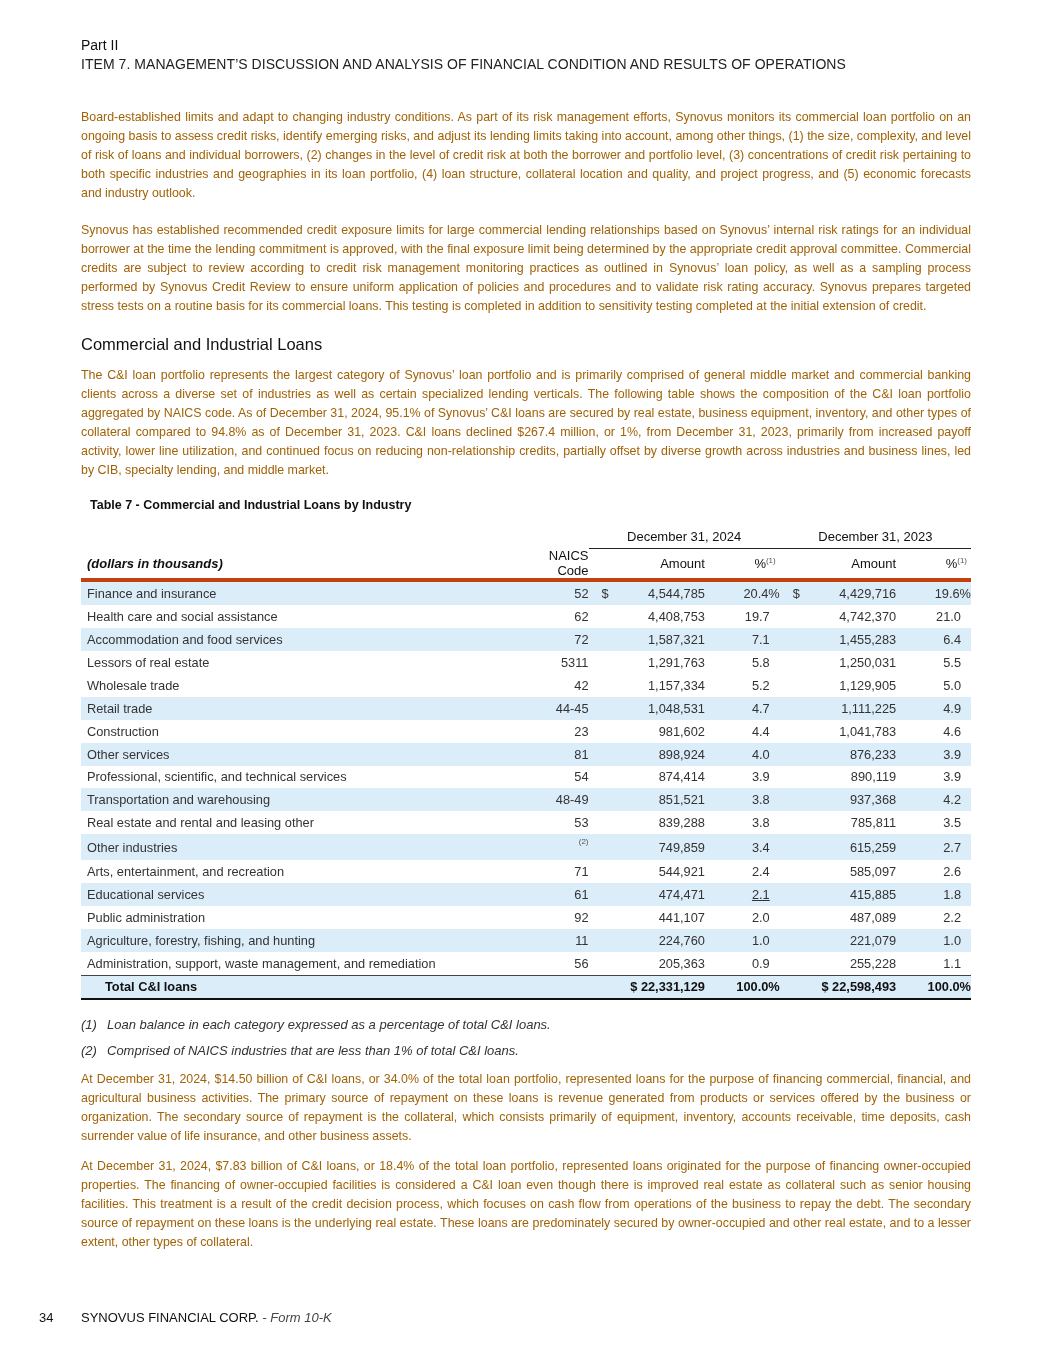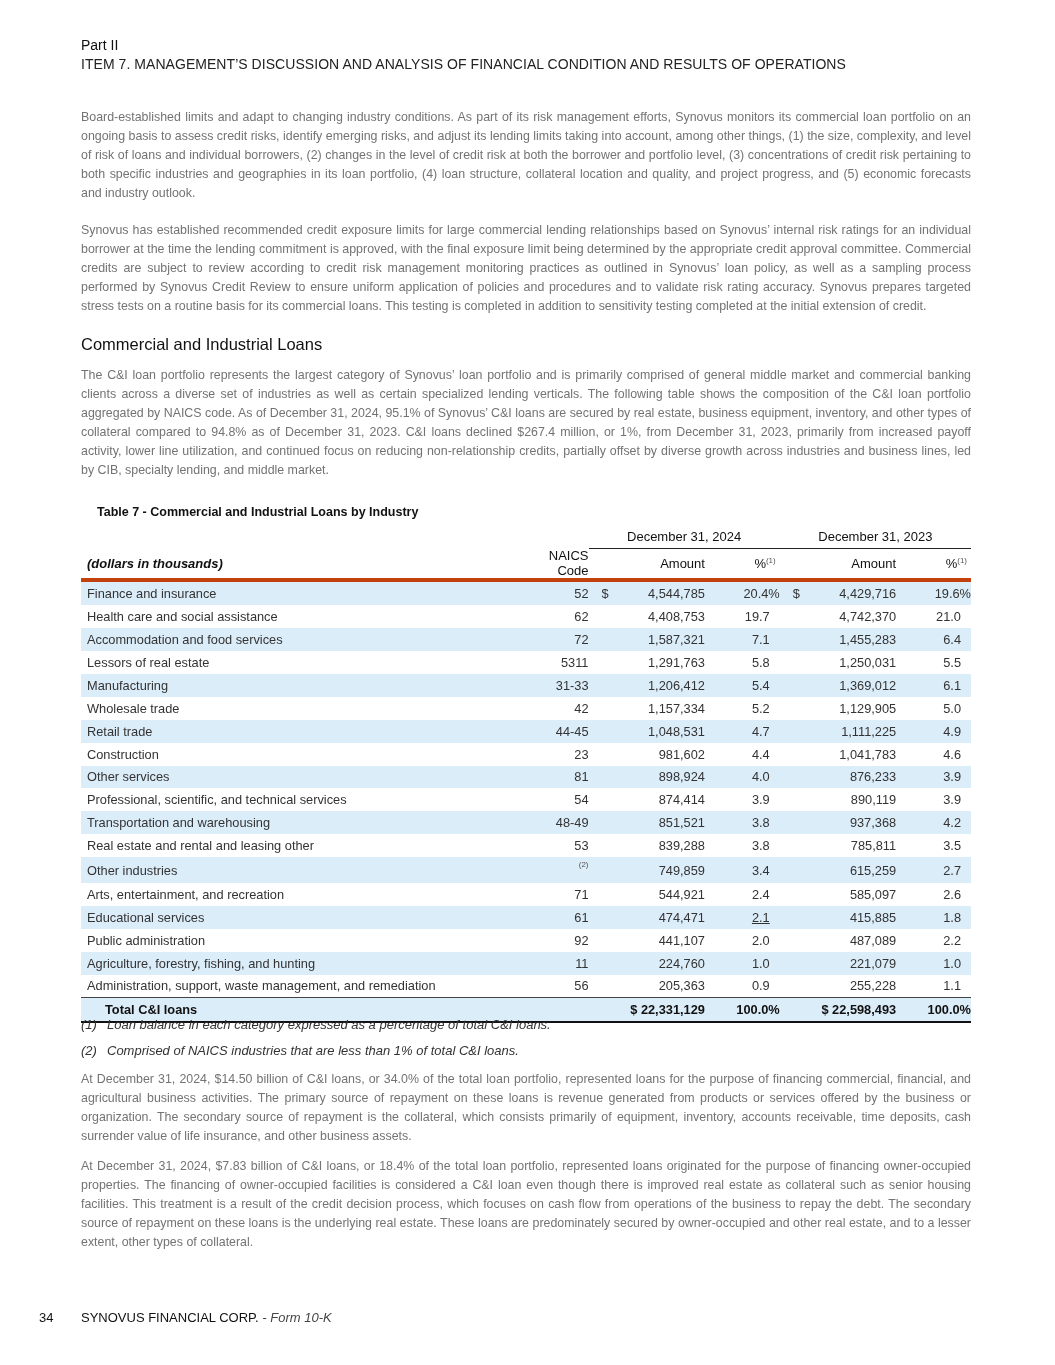--- a/index.html
+++ b/index.html
@@ -1,25 +1,25 @@
 <!DOCTYPE html>
 <html><head>
 <meta charset="utf-8">
 <style>
   html, body { margin: 0; padding: 0; background: #ffffff; }
   body { width: 1055px; height: 1365px; position: relative; font-family: "Liberation Sans", sans-serif; color: #1a1a1a; overflow: hidden; }
   .page { position: absolute; left: 81px; top: 0; width: 890px; }
   .part { position: absolute; top: 37px; left: 0; font-size: 14px; color: #111; }
   .item7 { position: absolute; top: 56px; left: 0; font-size: 14px; color: #222; letter-spacing: 0.05px; white-space: nowrap; }
-  .para { position: absolute; left: 0; width: 890px; font-size: 12.4px; line-height: 19px; text-align: justify; color: #737373; margin: 0; }
+  .para { position: absolute; left: 0; width: 890px; font-size: 12.4px; line-height: 19px; text-align: justify; color: #a16207; margin: 0; }
   .p1 { top: 108px; }
   .p2 { top: 221px; }
   .h2 { position: absolute; top: 335px; left: 0; font-size: 16.5px; color: #111; margin: 0; font-weight: normal; }
   .p3 { top: 366px; }
-  .tbl-title { position: absolute; top: 489px; left: 0; font-size: 12.5px; font-weight: bold; color: #111; margin: 16px; }
+  .tbl-title { position: absolute; top: 489px; left: 0; font-size: 12.5px; font-weight: bold; color: #111; margin: 9px; }
   table.data { position: absolute; top: 525px; left: 0; width: 890px; border-collapse: collapse; font-size: 12.8px; color: #333; }
   table.data td, table.data th { padding: 0; height: 22.9px; }
   table.data th { font-weight: normal; color: #111; }
   .hdr1 th { height: 22px; font-size: 13px; }
   .hdr1 .grp { border-bottom: 1.5px solid #222; text-align: center; }
   .hdr2 th { height: 25px; font-size: 13px; border-bottom: 4px solid #c2410c; vertical-align: middle; }
   .hdr2 .lbl { text-align: left; font-style: italic; font-weight: bold; }
   .r { text-align: right; }
   .c-name { width: 470px; padding-left: 6px !important; }
   .c-naics { width: 75px; text-align: right; }
@@ -110,30 +110,20 @@
         <tr class="even">
           <td class="c-name">Lessors of real estate</td>
           <td class="c-naics">5311</td>
           <td class="c-dol"></td>
           <td class="c-amt">1,291,763</td>
           <td class="c-pct" style="padding-right: 10px;">5.8</td>
           <td class="c-dol"></td>
           <td class="c-amt">1,250,031</td>
           <td class="c-pct" style="padding-right: 10px;">5.5</td>
         </tr>
-        <tr class="odd">
-          <td class="c-name">Manufacturing</td>
-          <td class="c-naics">31-33</td>
-          <td class="c-dol"></td>
-          <td class="c-amt">1,206,412</td>
-          <td class="c-pct" style="padding-right: 10px;">5.4</td>
-          <td class="c-dol"></td>
-          <td class="c-amt">1,369,012</td>
-          <td class="c-pct" style="padding-right: 10px;">6.1</td>
-        </tr>
         <tr class="even">
           <td class="c-name">Wholesale trade</td>
           <td class="c-naics">42</td>
           <td class="c-dol"></td>
           <td class="c-amt">1,157,334</td>
           <td class="c-pct" style="padding-right: 10px;">5.2</td>
           <td class="c-dol"></td>
           <td class="c-amt">1,129,905</td>
           <td class="c-pct" style="padding-right: 10px;">5.0</td>
         </tr>

